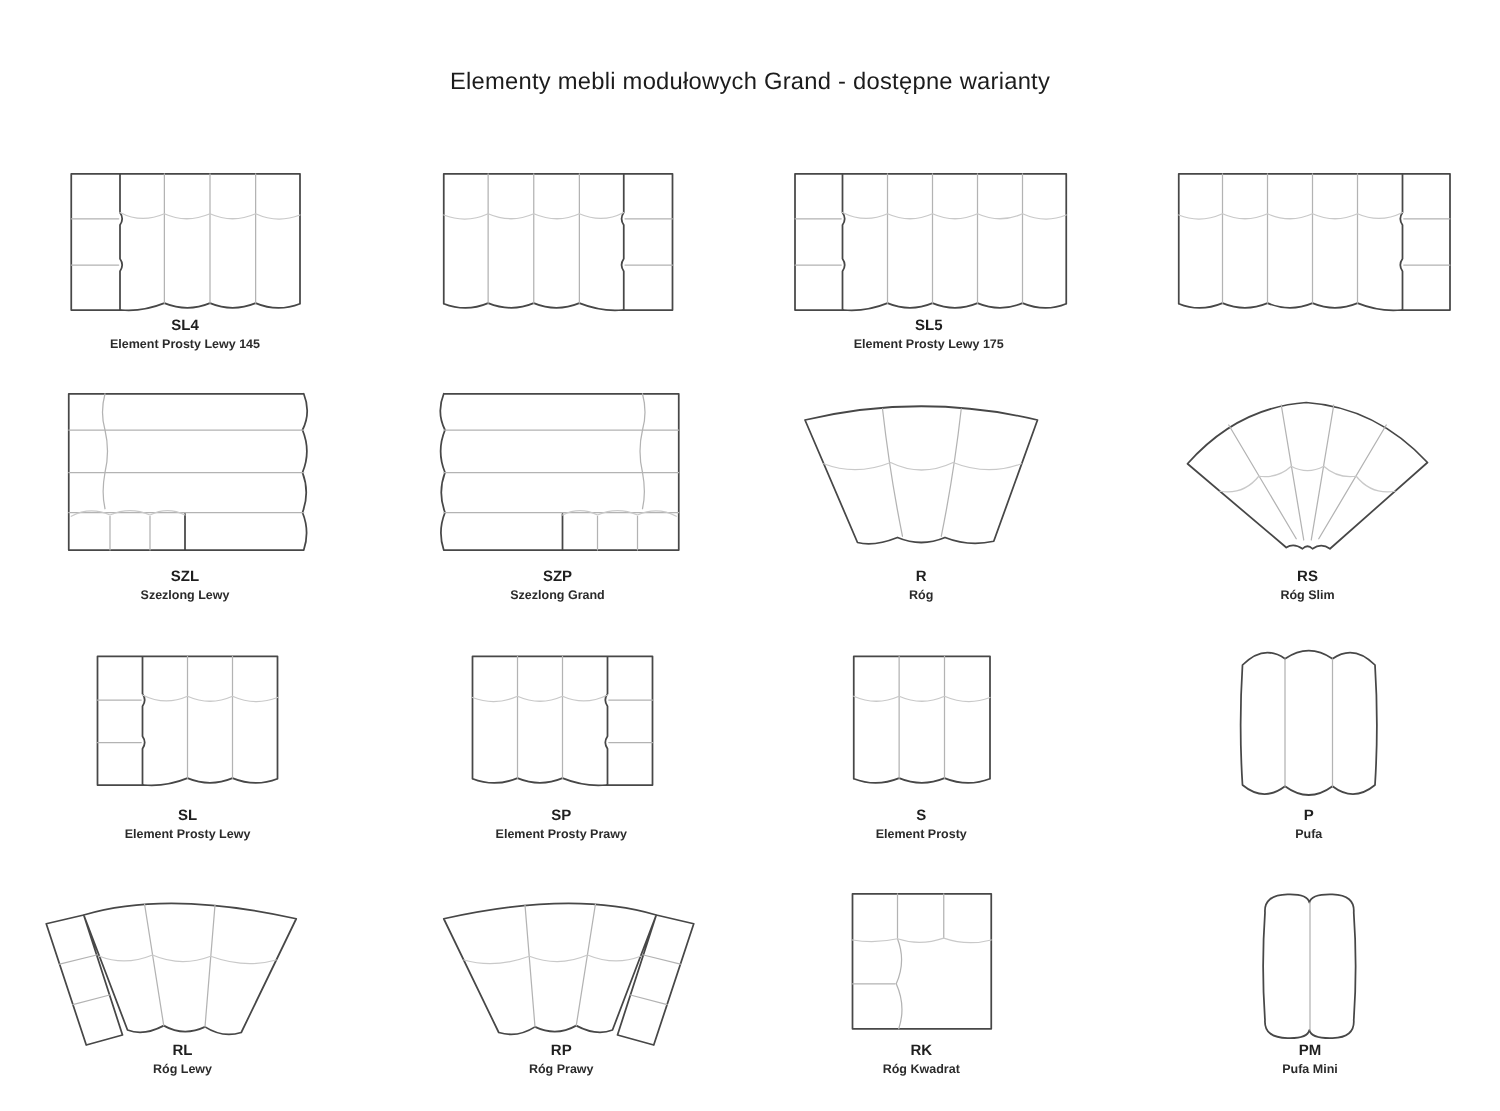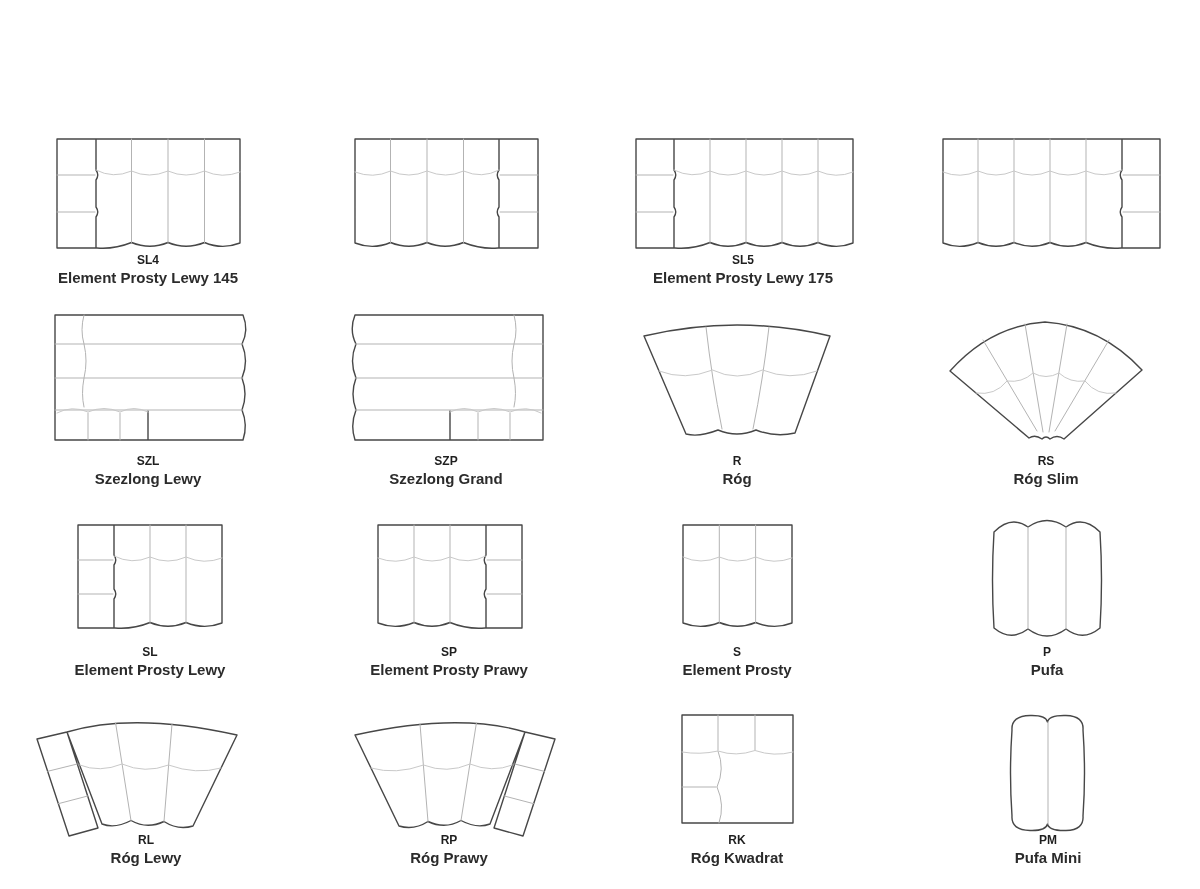--- a/index.html
+++ b/index.html
@@ -6,27 +6,28 @@
   .page{position:relative;width:1200px;height:889px;background:#fff;
         font-family:"Liberation Sans",sans-serif;overflow:hidden;}
   .title{position:absolute;left:0;top:55px;width:100%;text-align:center;
          font-size:19px;color:#1c1c1c;font-weight:400;letter-spacing:.2px;}
   svg.art{position:absolute;left:0;top:0;}
   .dark{fill:none;stroke:#474747;stroke-width:1.4;stroke-linecap:round;stroke-linejoin:round;}
   .light{fill:none;stroke:#b3b3b3;stroke-width:1;stroke-linecap:round;}
   .xlight{fill:none;stroke:#c9c9c9;stroke-width:1;stroke-linecap:round;}
   .label{position:absolute;transform:translateX(-50%);text-align:center;white-space:nowrap;}
   .label .code{font-size:12px;font-weight:700;color:#1f1f1f;line-height:1.1;}
-  .label .nm{font-size:15px;font-weight:700;color:#2b2b2b;margin-top:3px;line-height:1.1;}
+  .label .nm{font-size:10px;font-weight:700;color:#2b2b2b;margin-top:3px;line-height:1.1;}
 </style>
 </head>
 <body>
 
 <div class="page">
 
+  <div class="title">Elementy mebli modułowych Grand - dostępne warianty</div>
 
   <svg class="art" width="1200" height="889" viewBox="0 0 1200 889">
 
     <g id="d-sl4">
       <path class="dark" d="M57,139 H240 M57,139 V248 M57,248 H97 M240,139 V243
            M96,139 L96,170 Q99.5,175 96,180 L96,207 Q99.5,212 96,217 L96,248
            M97,248 Q114,249.5 131.5,242.5 Q150,250 168,242.5 Q186,250 204.5,242.5 Q222,250 240,243"></path>
       <path class="light" d="M57,175 H95 M57,212 H95 M131.5,139 V242.5 M168,139 V242.5 M204.5,139 V242.5"></path>
       <path class="xlight" d="M96,170 Q113,179 131.5,171 Q149,179 168,171 Q186,179 204.5,171 Q222,179 240,172"></path>
     </g>

